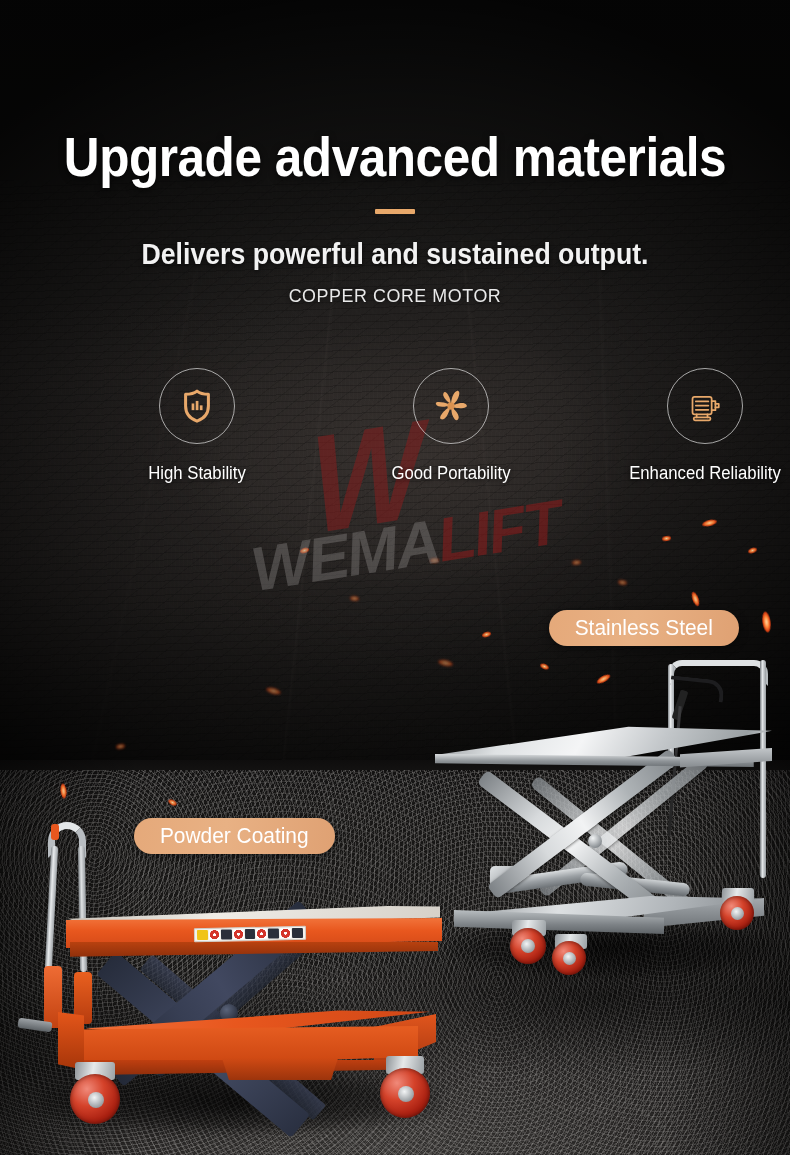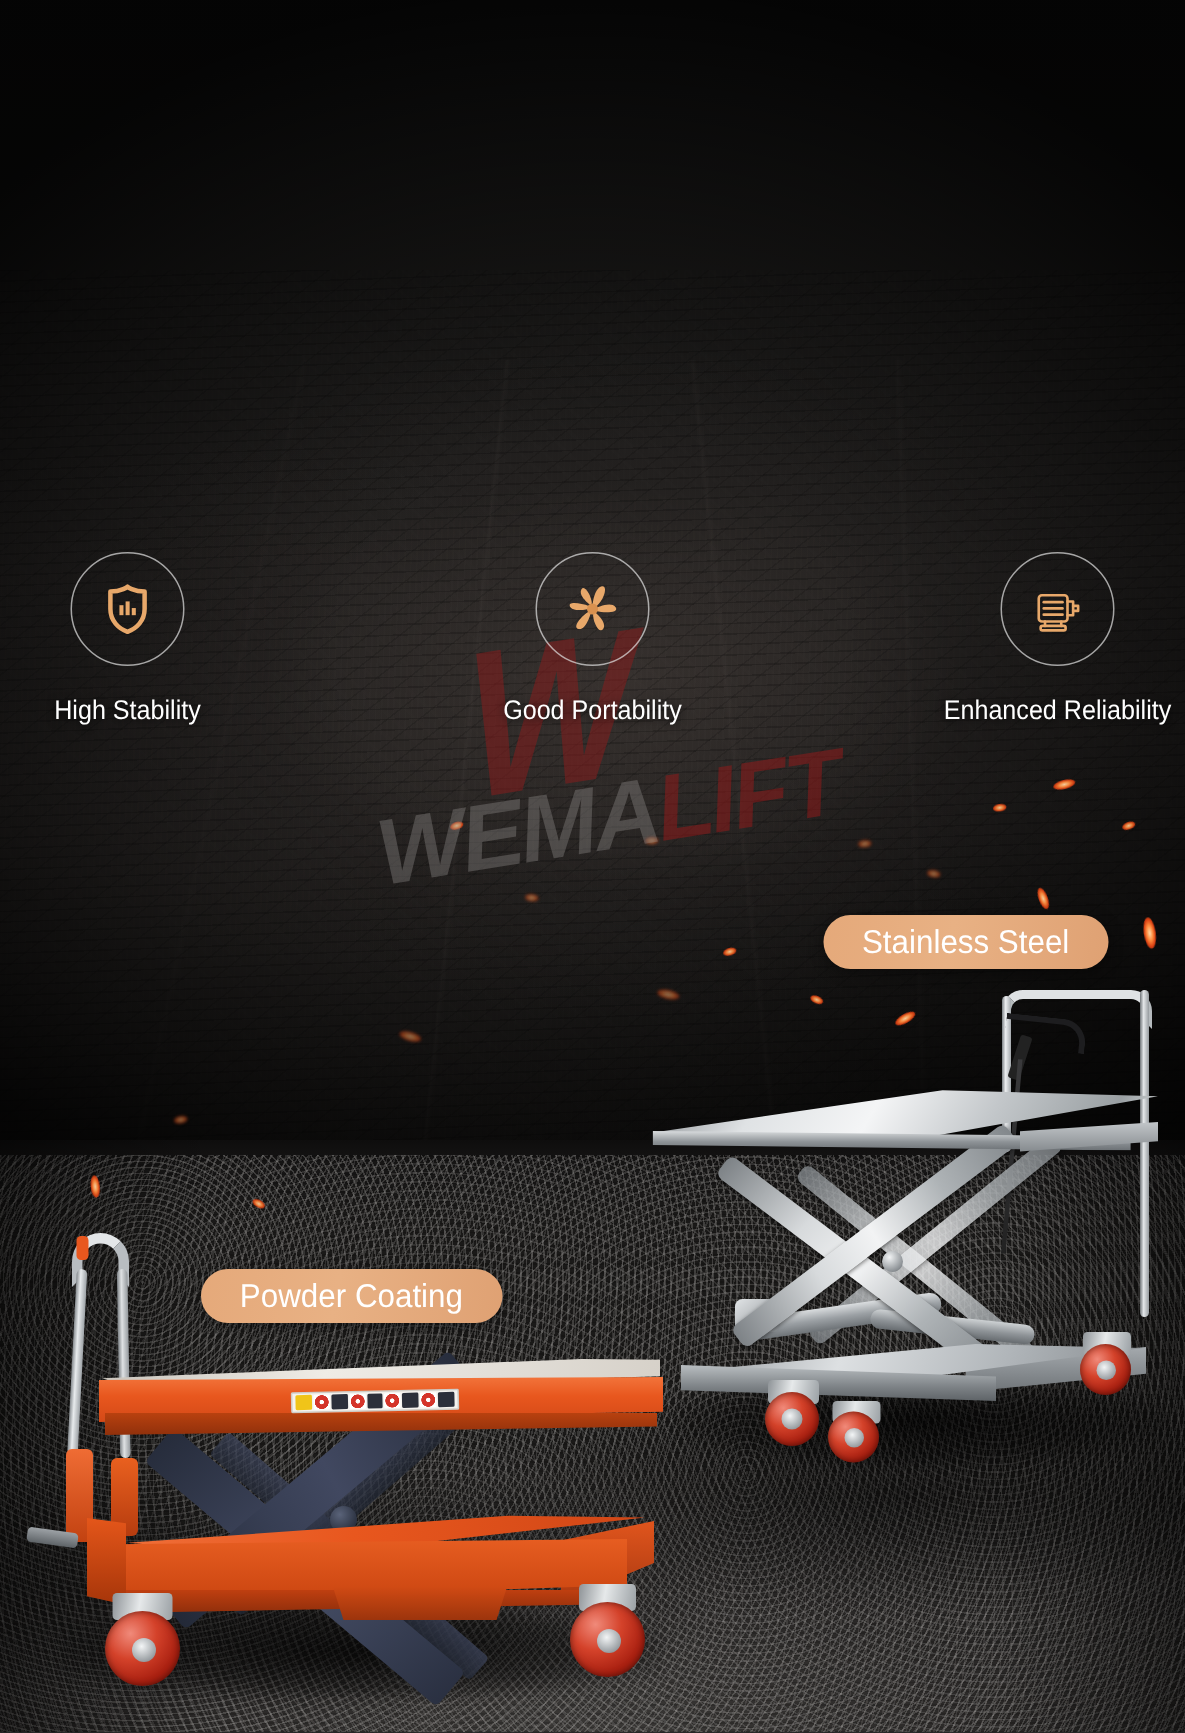--- a/index.html
+++ b/index.html
@@ -138,21 +138,21 @@
     margin-top:14px;
     font-size:19px; font-weight:normal; color:#e9e9e9;
     letter-spacing:.6px;
     transform:scaleX(.94); transform-origin:center;
     text-shadow:0 1px 5px rgba(0,0,0,.65);
   }
 
   
   .features {
     position:absolute; left:0; top:368px; width:790px;
-    display:flex; justify-content:space-between; gap:84px;
+    display:flex; justify-content:flex-end; gap:84px;
     z-index:40;
   }
   .feature { width:170px; text-align:center; }
   .feat-circle {
     width:76px; height:76px; margin:0 auto;
     border:1.5px solid rgba(222,222,222,.72);
     border-radius:50%;
     display:flex; align-items:center; justify-content:center;
   }
   .feat-label {
@@ -191,21 +191,21 @@
     height:36px; padding:0 22px;
     display:flex; align-items:center; justify-content:center;
     border-radius:18px;
     background:linear-gradient(100deg,#e5a97a 0%,#e8b184 45%,#dfa173 100%);
     color:#ffffff; font-size:22px; font-weight:normal;
     white-space:nowrap;
     box-shadow:0 2px 10px rgba(0,0,0,.45);
   }
   .badge span { transform:scaleX(.95); display:block; }
   #badge-stainless { left:549px; top:610px; }
-  #badge-powder   { left:134px; top:846px; }
+  #badge-powder   { left:134px; top:818px; }
 
   
   .lift-ss { position:absolute; left:430px; top:648px; width:360px; height:360px; z-index:30; }
   .ss-shadow {
     position:absolute; left:18px; top:268px; width:330px; height:62px;
     background:radial-gradient(ellipse at 50% 50%, rgba(0,0,0,.72) 0%, rgba(0,0,0,.35) 52%, rgba(0,0,0,0) 78%);
     filter:blur(3px);
   }
   .ss-top-plate {
     position:absolute; left:0px; top:78px; width:342px; height:40px;
@@ -477,20 +477,26 @@
     <div class="ember md dim" style="left:266px; top:688px; transform:rotate(16deg);"></div>
   </div>
 
   <div class="watermark">
     <div class="wm-mark">W</div>
     <div class="wm-text">
       <span class="wm-wema">WEMA</span><span class="wm-lift">LIFT</span>
     </div>
   </div>
 
+  <div class="headline">
+    <div class="h-title">Upgrade advanced materials</div>
+    <div class="h-rule"></div>
+    <div class="h-sub">Delivers powerful and sustained output.</div>
+    <div class="h-kicker">COPPER CORE MOTOR</div>
+  </div>
 
   <div class="features">
 
     <div class="feature">
       <div class="feat-circle">
         <svg width="38" height="38" viewBox="0 0 24 24" fill="none" stroke="#e8a86a" stroke-width="1.9" stroke-linecap="round" stroke-linejoin="round">
           <path d="M12 2.6 C12 2.6 9.6 4.6 4.8 4.6 L4.8 12 C4.8 17 8.2 20.2 12 21.6 C15.8 20.2 19.2 17 19.2 12 L19.2 4.6 C14.4 4.6 12 2.6 12 2.6 Z"></path>
           <rect x="8.6" y="10.4" width="1.7" height="4.2" fill="#e8a86a" stroke="none"></rect>
           <rect x="11.2" y="8.8" width="1.7" height="5.8" fill="#e8a86a" stroke="none"></rect>
           <rect x="13.8" y="11.6" width="1.7" height="3" fill="#e8a86a" stroke="none"></rect>

